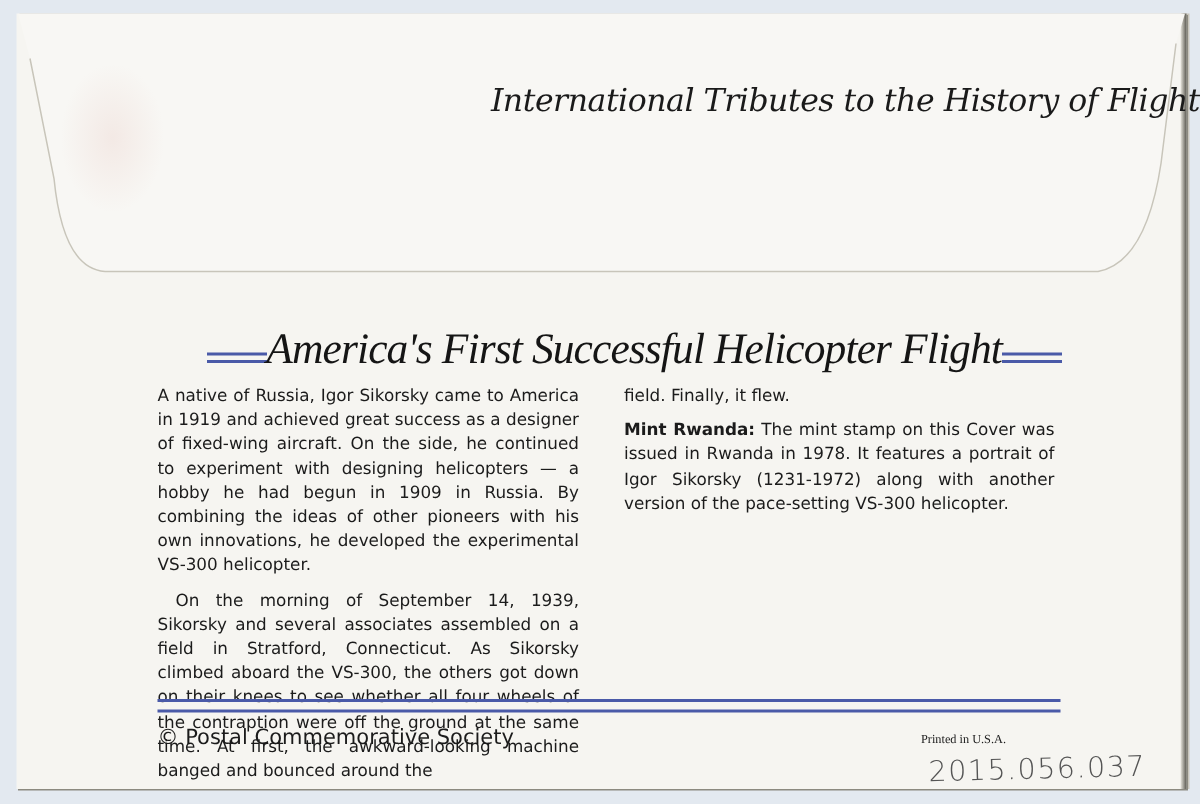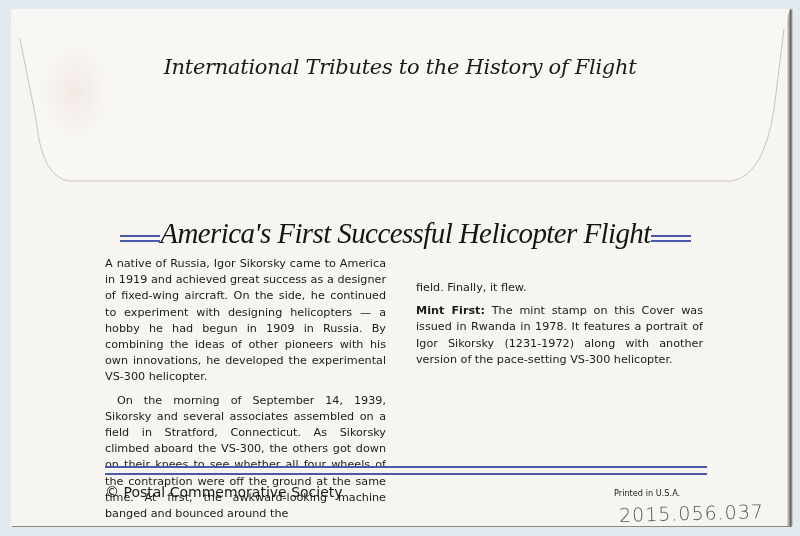--- a/index.html
+++ b/index.html
@@ -22,61 +22,61 @@
     position: absolute; left: 12px; top: 9px; width: 778px; height: 172px;
     background: #f8f7f4;
     clip-path: path('M 0 0 L 778 0 L 772 20 L 762 100 Q 752 166 720 172 L 58 172 Q 30 170 24 110 L 8 30 Z');
     border-bottom: 1px solid #d9d6cc;
   }
   .flap-outline {
     position: absolute; left: 12px; top: 9px; width: 778px; height: 174px;
     pointer-events: none;
   }
   .flap-title {
-    position: absolute; left: 0; top: 55px; width: 800px; text-align: center;
+    position: absolute; left: 0; top: 55px; width: 800px; text-align: right;
     font-family: "DejaVu Serif", serif; font-style: italic;
     font-size: 21px; color: #1a1a1a; letter-spacing: -0.3px;
   }
   .headline-wrap {
     position: absolute; left: 103px; top: 213px; width: 605px; height: 40px;
-    display: flex; align-items: center; justify-content: center;
+    display: flex; align-items: center; justify-content: flex-end;
   }
   .double-rule {
     width: 40px; height: 7px;
     border-top: 2px solid #4a5aa8; border-bottom: 2px solid #4a5aa8;
     box-sizing: border-box; margin-top: 10px;
   }
   .headline {
     font-family: "Liberation Serif", serif; font-style: italic;
     font-size: 29px; color: #151515; white-space: nowrap; letter-spacing: -0.6px;
   }
   .col {
     position: absolute; top: 256px;
     font-family: "DejaVu Sans", sans-serif;
     font-size: 11.2px; line-height: 16.2px; color: #1b1b1b;
     text-align: justify;
   }
   .col-left { left: 105px; width: 281px; }
-  .col-right { left: 416px; width: 287px; margin-top: 24px; }
+  .col-right { left: 416px; width: 287px; }
   .col p { margin: 0; }
   .col p.indent { text-indent: 12px; }
   .col p + p { margin-top: 7px; }
   .col b { font-weight: bold; }
   .bottom-rule {
     position: absolute; left: 105px; top: 466px; width: 602px; height: 9px;
     border-top: 2px solid #4a5aa8; border-bottom: 2px solid #4a5aa8;
     box-sizing: border-box;
   }
   .footer-left {
     position: absolute; left: 105px; top: 484px;
     font-size: 14px; color: #1b1b1b;
   }
   .footer-right {
     position: absolute; left: 614px; top: 488px;
-    font-size: 8.2px; color: #1b1b1b;
+    font-size: 8.2px; color: #1b1b1b; font-family: Liberation Serif, serif;
   }
   .catalog-number {
     position: absolute; left: 619px; top: 502px;
     font-family: "DejaVu Sans", sans-serif; font-size: 19px;
     color: #555; letter-spacing: 1px; transform: rotate(-1.5deg);
     font-weight: 300;
   }
   .smudge {
     position: absolute; left: 40px; top: 42px; width: 70px; height: 100px;
     background: radial-gradient(ellipse at center, rgba(220,170,160,0.18), rgba(255,255,255,0) 70%);
@@ -103,20 +103,20 @@
   <div class="double-rule"></div>
 </div>
 
 <div class="col col-left">
   <p>A native of Russia, Igor Sikorsky came to America in 1919 and achieved great success as a designer of fixed-wing aircraft. On the side, he continued to experiment with designing helicopters — a hobby he had begun in 1909 in Russia. By combining the ideas of other pioneers with his own innovations, he developed the experimental VS-300 helicopter.</p>
   <p class="indent">On the morning of September 14, 1939, Sikorsky and several associates assembled on a field in Stratford, Connecticut. As Sikorsky climbed aboard the VS-300, the others got down on their knees to see whether all four wheels of the contraption were off the ground at the same time. At first, the awkward-looking machine banged and bounced around the</p>
 </div>
 
 <div class="col col-right">
   <p>field. Finally, it flew.</p>
-  <p><b>Mint First:</b><span> The mint stamp on this Cover was issued in Rwanda in 1978. It features a portrait of Igor Sikorsky (1231-1972) along with another version of the pace-setting VS-300 helicopter.</span></p>
+  <p><b>Mint Rwanda:</b><span> The mint stamp on this Cover was issued in Rwanda in 1978. It features a portrait of Igor Sikorsky (1231-1972) along with another version of the pace-setting VS-300 helicopter.</span></p>
 </div>
 
 <div class="bottom-rule"></div>
 
 <div class="footer-left">© Postal Commemorative Society</div>
 <div class="footer-right">Printed in U.S.A.</div>
 <div class="catalog-number">2015.056.037</div>
 
 </body></html>

